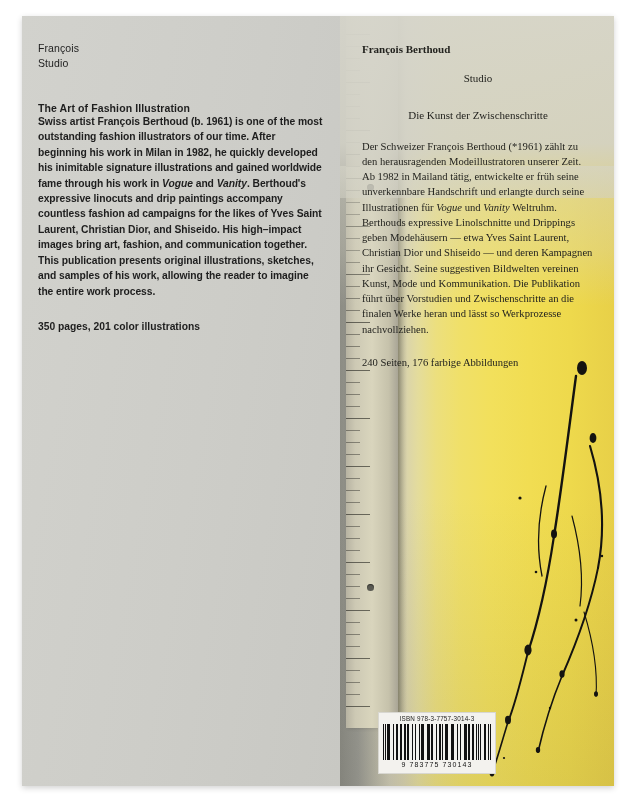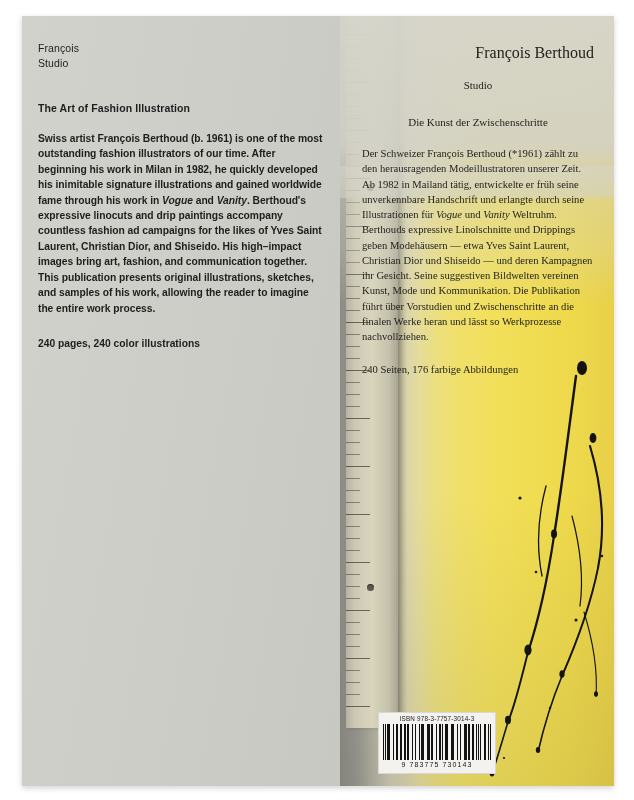--- a/index.html
+++ b/index.html
@@ -61,21 +61,20 @@
 
   .en-title {
     margin-top: 31px;
     font-size: 10.5px;
     font-weight: bold;
     color: #1e1e1e;
     letter-spacing: 0.1px;
   }
 
   .en-body {
-    margin-top: 17px;
     font-size: 10.3px;
     font-weight: bold;
     line-height: 1.5;
     color: #1e1e1e;
     letter-spacing: -0.05px;
   }
   .en-body em { font-style: italic; }
 
   .en-specs {
     margin-top: 22px;
@@ -171,24 +170,25 @@
 
   .right-inner {
     position: absolute;
     left: 22px;
     top: 25px;
     width: 232px;
   }
 
   .de-author {
     font-family: "Liberation Serif", serif;
-    font-size: 16px;
+    font-size: 11px;
     color: #23231f;
-    text-align: right;
+    text-align: left;
     line-height: 1.5;
+    font-weight: bold;
   }
   .de-studio {
     font-family: "Liberation Serif", serif;
     font-size: 11px;
     color: #23231f;
     text-align: center;
     margin-top: 14px;
   }
   .de-title {
     font-family: "Liberation Serif", serif;
@@ -265,21 +265,21 @@
       <div class="left-inner">
         <div class="author-block">
           <div>François</div>
           <div>Studio</div>
         </div>
 
         <div class="en-title">The Art of Fashion Illustration</div>
 
         <div class="en-body">Swiss artist François Berthoud (b. 1961) is one of the most outstanding fashion illustrators of our time. After beginning his work in Milan in 1982, he quickly developed his inimitable signature illustrations and gained worldwide fame through his work in <em>Vogue</em> and <em>Vanity</em>. Berthoud's expressive linocuts and drip paintings accompany countless fashion ad campaigns for the likes of Yves Saint Laurent, Christian Dior, and Shiseido. His high–impact images bring art, fashion, and communication together. This publication presents original illustrations, sketches, and samples of his work, allowing the reader to imagine the entire work process.</div>
 
-        <div class="en-specs">240 pages, 240 color illustrations</div>
+        <div class="en-specs">350 pages, 201 color illustrations</div>
       </div>
     </div>
 
     <div class="right-half">
       <div class="photo-bg"></div>
 
       <div class="ruler">
         <span class="tick major" style="top:18px"></span>
         <span class="tick" style="top:30px"></span>
         <span class="tick" style="top:42px"></span>

